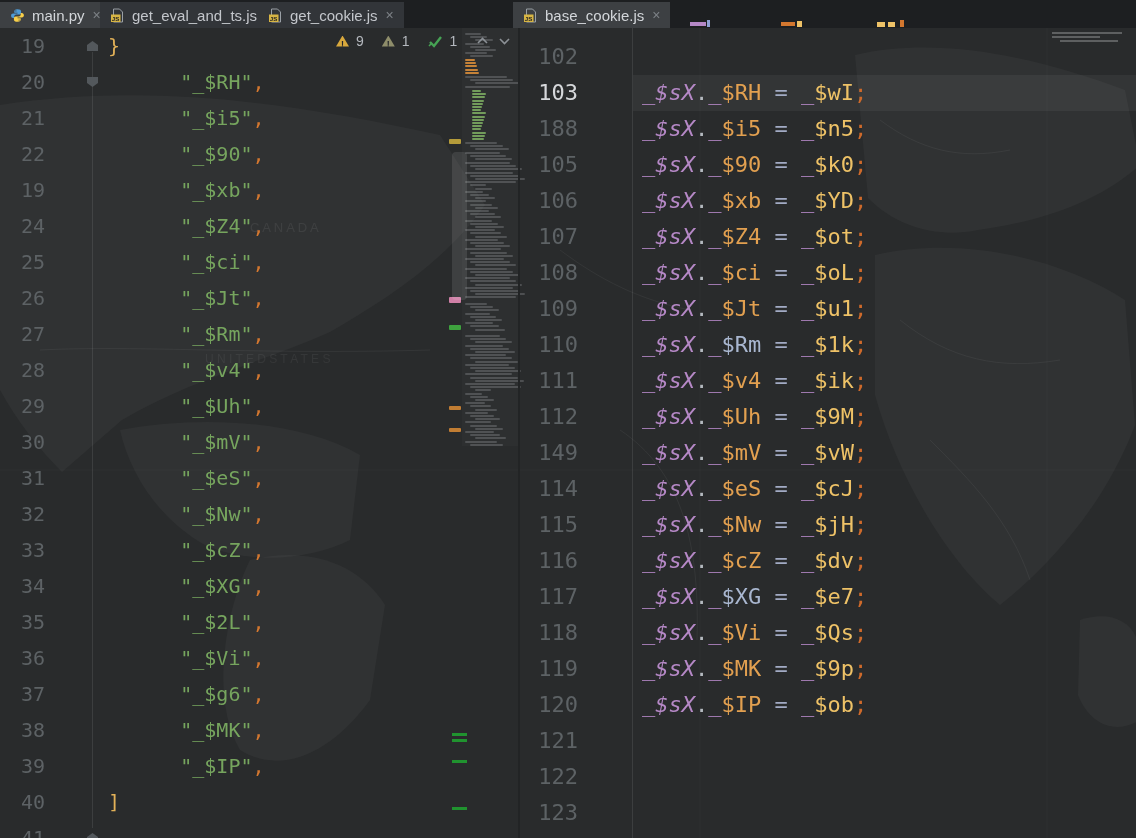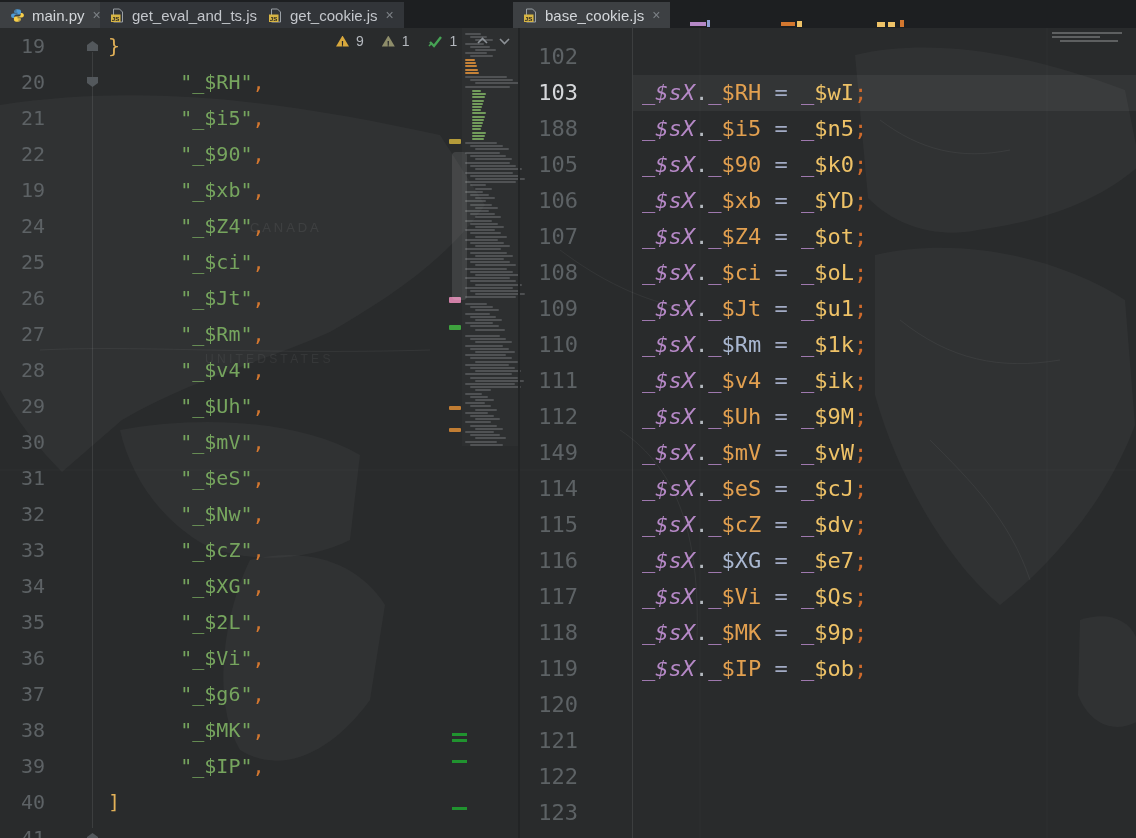--- a/index.html
+++ b/index.html
@@ -505,20 +505,21 @@
         <div class="c-row"><span class="tk-obj">_$sX</span><span class="tk-dot">.</span><span class="tk-purple">_</span><span class="tk-prop">$90</span><span class="tk-plain"> </span><span class="tk-opr">=</span><span class="tk-plain"> </span><span class="tk-purple">_</span><span class="tk-val">$k0</span><span class="tk-semi">;</span></div>
         <div class="c-row"><span class="tk-obj">_$sX</span><span class="tk-dot">.</span><span class="tk-purple">_</span><span class="tk-prop">$xb</span><span class="tk-plain"> </span><span class="tk-opr">=</span><span class="tk-plain"> </span><span class="tk-purple">_</span><span class="tk-val">$YD</span><span class="tk-semi">;</span></div>
         <div class="c-row"><span class="tk-obj">_$sX</span><span class="tk-dot">.</span><span class="tk-purple">_</span><span class="tk-prop">$Z4</span><span class="tk-plain"> </span><span class="tk-opr">=</span><span class="tk-plain"> </span><span class="tk-purple">_</span><span class="tk-val">$ot</span><span class="tk-semi">;</span></div>
         <div class="c-row"><span class="tk-obj">_$sX</span><span class="tk-dot">.</span><span class="tk-purple">_</span><span class="tk-prop">$ci</span><span class="tk-plain"> </span><span class="tk-opr">=</span><span class="tk-plain"> </span><span class="tk-purple">_</span><span class="tk-val">$oL</span><span class="tk-semi">;</span></div>
         <div class="c-row"><span class="tk-obj">_$sX</span><span class="tk-dot">.</span><span class="tk-purple">_</span><span class="tk-prop">$Jt</span><span class="tk-plain"> </span><span class="tk-opr">=</span><span class="tk-plain"> </span><span class="tk-purple">_</span><span class="tk-val">$u1</span><span class="tk-semi">;</span></div>
         <div class="c-row"><span class="tk-obj">_$sX</span><span class="tk-dot">.</span><span class="tk-purple">_</span><span class="tk-propalt">$Rm</span><span class="tk-plain"> </span><span class="tk-opr">=</span><span class="tk-plain"> </span><span class="tk-purple">_</span><span class="tk-val">$1k</span><span class="tk-semi">;</span></div>
         <div class="c-row"><span class="tk-obj">_$sX</span><span class="tk-dot">.</span><span class="tk-purple">_</span><span class="tk-prop">$v4</span><span class="tk-plain"> </span><span class="tk-opr">=</span><span class="tk-plain"> </span><span class="tk-purple">_</span><span class="tk-val">$ik</span><span class="tk-semi">;</span></div>
         <div class="c-row"><span class="tk-obj">_$sX</span><span class="tk-dot">.</span><span class="tk-purple">_</span><span class="tk-prop">$Uh</span><span class="tk-plain"> </span><span class="tk-opr">=</span><span class="tk-plain"> </span><span class="tk-purple">_</span><span class="tk-val">$9M</span><span class="tk-semi">;</span></div>
         <div class="c-row"><span class="tk-obj">_$sX</span><span class="tk-dot">.</span><span class="tk-purple">_</span><span class="tk-prop">$mV</span><span class="tk-plain"> </span><span class="tk-opr">=</span><span class="tk-plain"> </span><span class="tk-purple">_</span><span class="tk-val">$vW</span><span class="tk-semi">;</span></div>
         <div class="c-row"><span class="tk-obj">_$sX</span><span class="tk-dot">.</span><span class="tk-purple">_</span><span class="tk-prop">$eS</span><span class="tk-plain"> </span><span class="tk-opr">=</span><span class="tk-plain"> </span><span class="tk-purple">_</span><span class="tk-val">$cJ</span><span class="tk-semi">;</span></div>
+        <div class="c-row"><span class="tk-obj">_$sX</span><span class="tk-dot">.</span><span class="tk-purple">_</span><span class="tk-prop">$Nw</span><span class="tk-plain"> </span><span class="tk-opr">=</span><span class="tk-plain"> </span><span class="tk-purple">_</span><span class="tk-val">$jH</span><span class="tk-semi">;</span></div>
         <div class="c-row"><span class="tk-obj">_$sX</span><span class="tk-dot">.</span><span class="tk-purple">_</span><span class="tk-prop">$cZ</span><span class="tk-plain"> </span><span class="tk-opr">=</span><span class="tk-plain"> </span><span class="tk-purple">_</span><span class="tk-val">$dv</span><span class="tk-semi">;</span></div>
         <div class="c-row"><span class="tk-obj">_$sX</span><span class="tk-dot">.</span><span class="tk-purple">_</span><span class="tk-propalt">$XG</span><span class="tk-plain"> </span><span class="tk-opr">=</span><span class="tk-plain"> </span><span class="tk-purple">_</span><span class="tk-val">$e7</span><span class="tk-semi">;</span></div>
         <div class="c-row"><span class="tk-obj">_$sX</span><span class="tk-dot">.</span><span class="tk-purple">_</span><span class="tk-prop">$Vi</span><span class="tk-plain"> </span><span class="tk-opr">=</span><span class="tk-plain"> </span><span class="tk-purple">_</span><span class="tk-val">$Qs</span><span class="tk-semi">;</span></div>
         <div class="c-row"><span class="tk-obj">_$sX</span><span class="tk-dot">.</span><span class="tk-purple">_</span><span class="tk-prop">$MK</span><span class="tk-plain"> </span><span class="tk-opr">=</span><span class="tk-plain"> </span><span class="tk-purple">_</span><span class="tk-val">$9p</span><span class="tk-semi">;</span></div>
         <div class="c-row"><span class="tk-obj">_$sX</span><span class="tk-dot">.</span><span class="tk-purple">_</span><span class="tk-prop">$IP</span><span class="tk-plain"> </span><span class="tk-opr">=</span><span class="tk-plain"> </span><span class="tk-purple">_</span><span class="tk-val">$ob</span><span class="tk-semi">;</span></div>
         <div class="c-row"></div>
       </div>
   </div>
 
   <div class="rp-bar" style="left:1052px; top:32px; width:70px;"></div>

